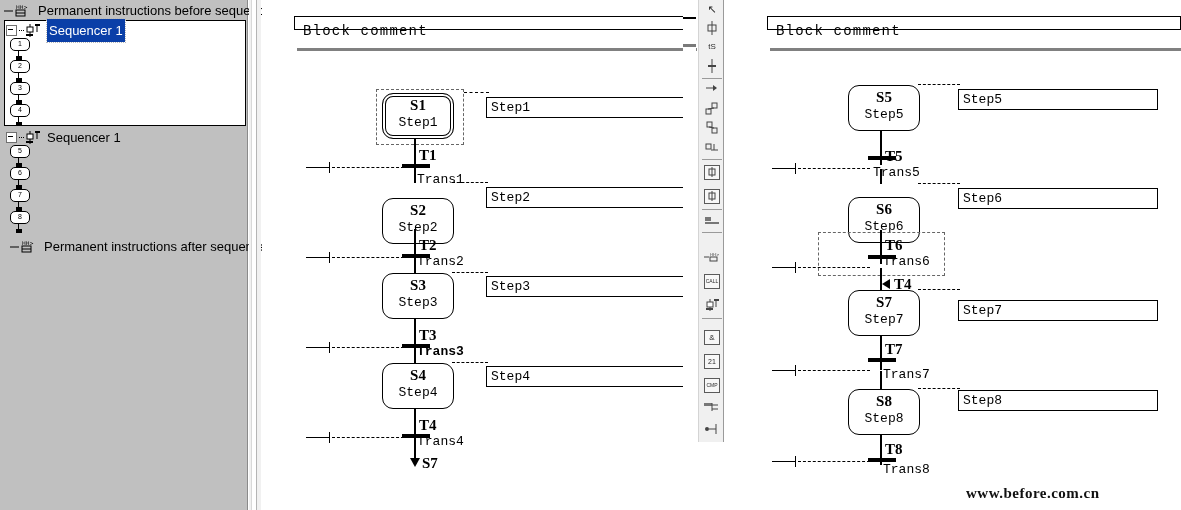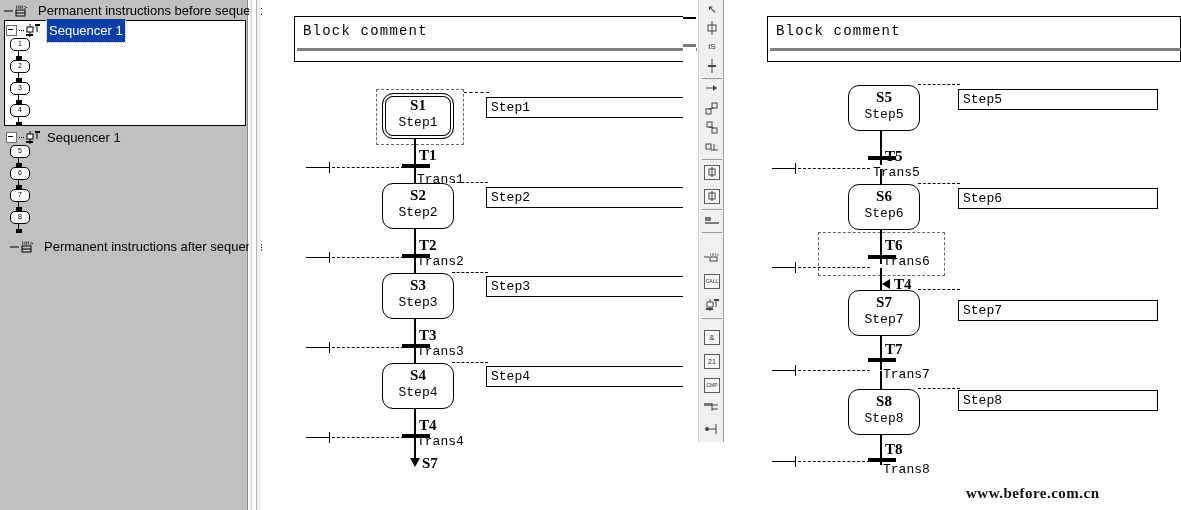--- a/index.html
+++ b/index.html
@@ -42,21 +42,21 @@
   
   .splitter{position:absolute;left:249px;top:0;width:12px;height:510px;background:#f1f1f1;}
   .splitter .bar{position:absolute;left:2px;top:0;width:6px;height:510px;background:#ffffff;
      border-left:1px solid #d9d9d9;border-right:1px solid #b5b5b5;box-sizing:border-box;}
 
   
   .canvas{position:absolute;top:0;background:#ffffff;}
   .canvas-mid{left:262px;width:418px;height:510px;}
   .canvas-right{left:750px;width:431px;height:510px;}
 
-  .blockcomment{position:absolute;border:1px solid #000;background:#fff;height:46px;
+  .blockcomment{position:absolute;border:1px solid #000;background:#fff;height:14px;
      box-sizing:border-box;}
   .blockcomment .txt{position:absolute;left:8px;top:6px;font-family:"Liberation Mono",monospace;
      font-size:14px;letter-spacing:1.2px;color:#000;}
   .blockcomment .shadow{position:absolute;left:2px;top:31px;height:3px;background:#808080;}
 
   
   .step{position:absolute;width:72px;height:46px;border:1px solid #000;border-radius:11px;
      background:#fff;box-sizing:border-box;}
   .step.initial{box-shadow:inset 0 0 0 2px #fff, inset 0 0 0 3px #000;}
   .step .sid{position:absolute;top:3px;left:0;right:0;text-align:center;font-weight:bold;
@@ -221,21 +221,21 @@
 
     <div class="vline" style="left:152px;top:139px;height:34px;"></div>
     <div class="trans-bar" style="left:140px;top:164px;width:28px;"></div>
     <span class="tid" style="left:157px;top:147px;">T1</span>
     <span class="tname" style="left:155px;top:172px;">Trans1</span>
     <div class="cond-lead" style="left:44px;top:167px;width:24px;"></div>
     <div class="cond-tick" style="left:67px;top:162px;"></div>
     <div class="cond-dash" style="left:70px;top:167px;width:72px;"></div>
 
     <div class="vline" style="left:152px;top:168px;height:15px;"></div>
-    <div class="step" style="left:120px;top:183px;">
+    <div class="step" style="left:120px;top:198px;">
       <span class="sid">S2</span>
       <span class="sname">Step2</span>
     </div>
     <div class="leader" style="left:190px;top:182px;width:36px;"></div>
     <div class="cmtbox" style="left:224px;top:187px;width:200px;">
       <span class="t">Step2</span>
     </div>
 
     <div class="vline" style="left:152px;top:229px;height:34px;"></div>
     <div class="trans-bar" style="left:140px;top:254px;width:28px;"></div>
@@ -251,21 +251,21 @@
       <span class="sname">Step3</span>
     </div>
     <div class="leader" style="left:190px;top:272px;width:36px;"></div>
     <div class="cmtbox" style="left:224px;top:276px;width:200px;">
       <span class="t">Step3</span>
     </div>
 
     <div class="vline" style="left:152px;top:319px;height:34px;"></div>
     <div class="trans-bar" style="left:140px;top:344px;width:28px;"></div>
     <span class="tid" style="left:157px;top:327px;">T3</span>
-    <span class="tname" style="left:155px;top:344px;">Trans3</span>
+    <span class="tname" style="left:155px;top:344px;font-weight:bold;">Trans3</span>
     <div class="cond-lead" style="left:44px;top:347px;width:24px;"></div>
     <div class="cond-tick" style="left:67px;top:342px;"></div>
     <div class="cond-dash" style="left:70px;top:347px;width:72px;"></div>
 
     <div class="vline" style="left:152px;top:348px;height:15px;"></div>
     <div class="step" style="left:120px;top:363px;">
       <span class="sid">S4</span>
       <span class="sname">Step4</span>
     </div>
     <div class="leader" style="left:190px;top:362px;width:36px;"></div>
@@ -430,21 +430,21 @@
 
     <div class="vline" style="left:130px;top:131px;height:34px;"></div>
     <div class="trans-bar" style="left:118px;top:156px;width:28px;"></div>
     <span class="tid" style="left:135px;top:148px;">T5</span>
     <span class="tname" style="left:123px;top:165px;">Trans5</span>
     <div class="cond-lead" style="left:22px;top:168px;width:24px;"></div>
     <div class="cond-tick" style="left:45px;top:163px;"></div>
     <div class="cond-dash" style="left:48px;top:168px;width:72px;"></div>
 
     <div class="vline" style="left:130px;top:169px;height:15px;"></div>
-    <div class="step" style="left:98px;top:184px;padding-left:6px;">
+    <div class="step" style="left:98px;top:197px;padding-left:6px;">
       <span class="sid">S6</span>
       <span class="sname">Step6</span>
     </div>
     <div class="leader" style="left:168px;top:183px;width:42px;"></div>
     <div class="cmtbox" style="left:208px;top:188px;width:200px;">
       <span class="t">Step6</span>
     </div>
 
     <div class="selbox" style="left:68px;top:232px;width:127px;height:44px;"></div>
     <div class="vline" style="left:130px;top:230px;height:34px;"></div>

